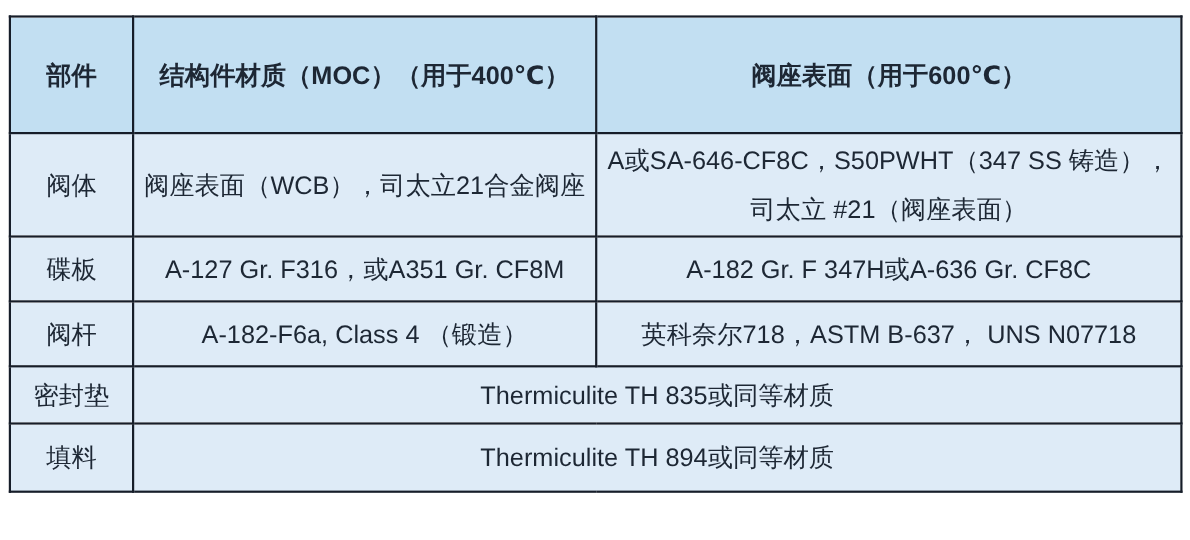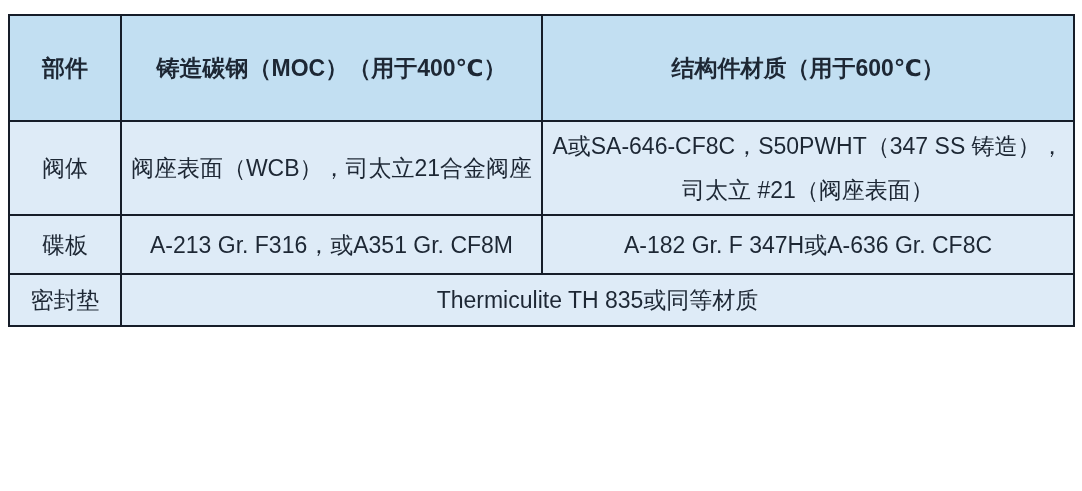--- a/index.html
+++ b/index.html
@@ -56,34 +56,43 @@
 <div class="table-wrap">
   <table class="materials">
     <colgroup>
       <col class="c1">
       <col class="c2">
       <col class="c3">
     </colgroup>
     <thead>
       <tr class="r-h">
         <th>部件</th>
-        <th>铸造碳钢（MOC）（用于400℃）</th>
-        <th>结构件材质（用于600℃）</th>
+        <th>结构件材质（MOC）（用于400℃）</th>
+        <th>阀座表面（用于600℃）</th>
       </tr>
     </thead>
     <tbody>
       <tr class="r-1">
         <td>阀体</td>
         <td>阀座表面（WCB），司太立21合金阀座</td>
         <td>A或SA-646-CF8C，S50PWHT（347 SS 铸造），司太立 #21（阀座表面）</td>
       </tr>
       <tr class="r-2">
         <td>碟板</td>
-        <td>A-213 Gr. F316，或A351 Gr. CF8M</td>
+        <td>A-127 Gr. F316，或A351 Gr. CF8M</td>
         <td>A-182 Gr. F 347H或A-636 Gr. CF8C</td>
+      </tr>
+      <tr class="r-3">
+        <td>阀杆</td>
+        <td>A-182-F6a, Class 4 （锻造）</td>
+        <td>英科奈尔718，ASTM B-637， UNS N07718</td>
       </tr>
       <tr class="r-4">
         <td>密封垫</td>
         <td colspan="2">Thermiculite TH 835或同等材质</td>
+      </tr>
+      <tr class="r-5">
+        <td>填料</td>
+        <td colspan="2">Thermiculite TH 894或同等材质</td>
       </tr>
     </tbody>
   </table>
 </div>
 
 </body></html>

